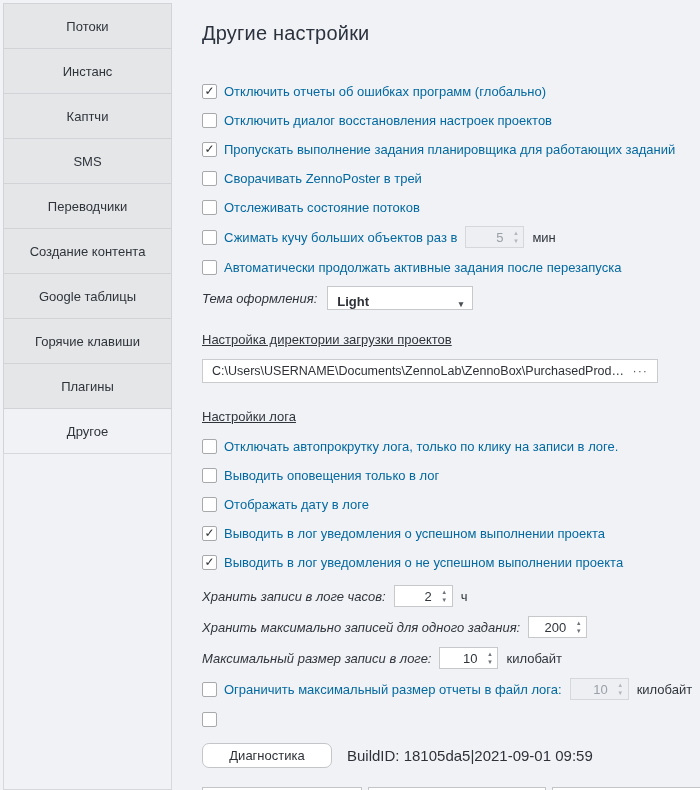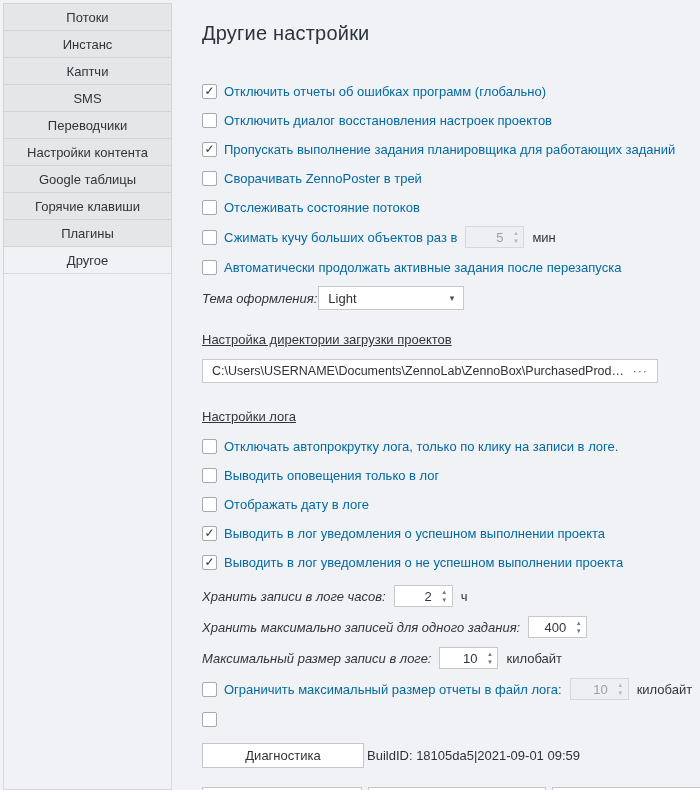--- a/index.html
+++ b/index.html
@@ -14,21 +14,21 @@
   }
   .layout { display: flex; width: 700px; height: 790px; }
 
   
   .sidebar {
     width: 172px; flex: none;
     display: flex; flex-direction: column;
     padding: 3px 0 0 3px;
   }
   .tab {
-    height: 28px; flex: none;
+    height: 46px; flex: none;
     display: flex; align-items: center; justify-content: center;
     background: #e5e6e8;
     border: 1px solid #d2d3d6;
     margin-top: -1px;
     font-size: 13px; color: #2f343b;
     cursor: default;
   }
   .tab:first-child { margin-top: 0; }
   .tab.selected { background: #f1f2f6; }
   .sidebar-rest {
@@ -87,27 +87,28 @@
     gap: 2px;
     color: #6f737a;
   }
   .spin .spin-arrows span { font-size: 6px; line-height: 6px; }
   .spin.disabled { background: #edeff3; border-color: #d5d7da; }
   .spin.disabled .spin-value { color: #9aa0a7; }
   .spin.disabled .spin-arrows { color: #b3b7bd; }
 
   
   .select {
-    display: inline-flex; align-items: center; justify-content: space-between;
+    display: inline-flex; align-items: flex-end; justify-content: space-between;
     width: 146px; height: 24px;
     border: 1px solid #c6c8cc;
     background: #ffffff;
     padding: 0 9px;
-    margin-left: 1px;
+    margin-left: 10px;
     color: #2e3238;
+    font-weight: bold;
   }
   .select .dd-arrow { font-size: 9px; color: #4a4e55; }
 
   
   .section-link {
     display: inline-block;
     text-decoration: underline;
     color: #30353c;
     margin: 8px 0 6px 0;
   }
@@ -129,23 +130,23 @@
   
   .btn {
     height: 25px;
     display: inline-flex; align-items: center; justify-content: center;
     background: #ffffff;
     border: 1px solid #c3c5c9;
     padding: 0 14px;
     font-size: 13px; color: #2e3238;
     cursor: default;
   }
-  .btn-diagnostics { width: 162px; }
+  .btn-diagnostics { width: 130px; border-radius: 7px; }
   .row.diag-row { margin-top: 14px; margin-bottom: 0; }
-  .build-id { margin-left: 3px; font-size: 13px; color: #2e3238; }
+  .build-id { margin-left: 15px; font-size: 15px; color: #2e3238; }
   .row.footer-row { margin-top: 19px; }
   .footer-row .btn { margin-right: 6px; }
   .footer-row .btn:last-child { padding: 0 20px; }
 
   .suffix { color: #30353c; }
   .inline-label { color: #30353c; font-style: italic; }
 </style>
 </head>
 <body>
 
@@ -161,21 +162,21 @@
     <div class="tab">
         <span>Каптчи</span>
       </div>
     <div class="tab">
         <span>SMS</span>
       </div>
     <div class="tab">
         <span>Переводчики</span>
       </div>
     <div class="tab">
-        <span>Настройки контента</span>
+        <span>Создание контента</span>
       </div>
     <div class="tab">
         <span>Google таблицы</span>
       </div>
     <div class="tab">
         <span>Горячие клавиши</span>
       </div>
     <div class="tab">
         <span>Плагины</span>
       </div>
@@ -295,21 +296,21 @@
             <span>▲</span>
             <span>▼</span>
           </span>
         </span>
         <span class="suffix">ч</span>
       </div>
 
       <div class="row" style="min-height:22px;">
         <span class="inline-label">Хранить максимально записей для одного задания:</span>
         <span class="spin">
-          <span class="spin-value">400</span>
+          <span class="spin-value">200</span>
           <span class="spin-arrows">
             <span>▲</span>
             <span>▼</span>
           </span>
         </span>
       </div>
 
       <div class="row" style="min-height:22px;">
         <span class="inline-label">Максимальный размер записи в логе:</span>
         <span class="spin">

